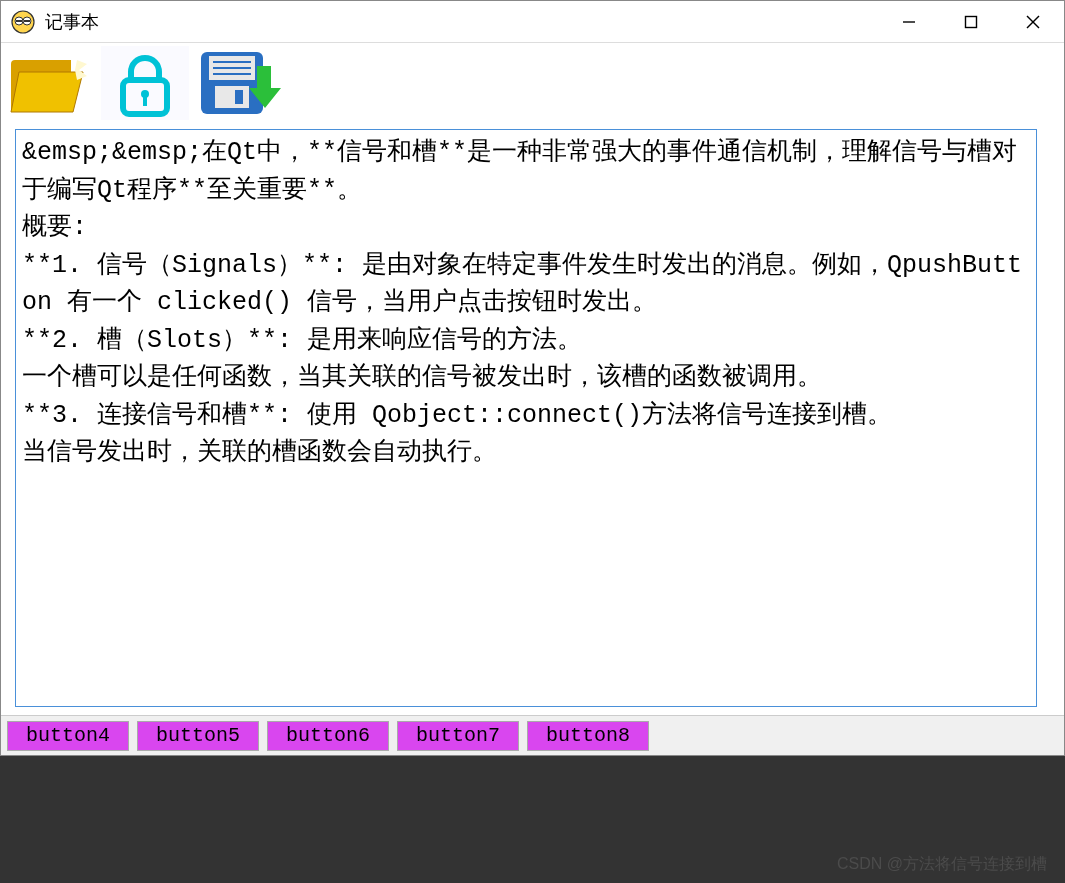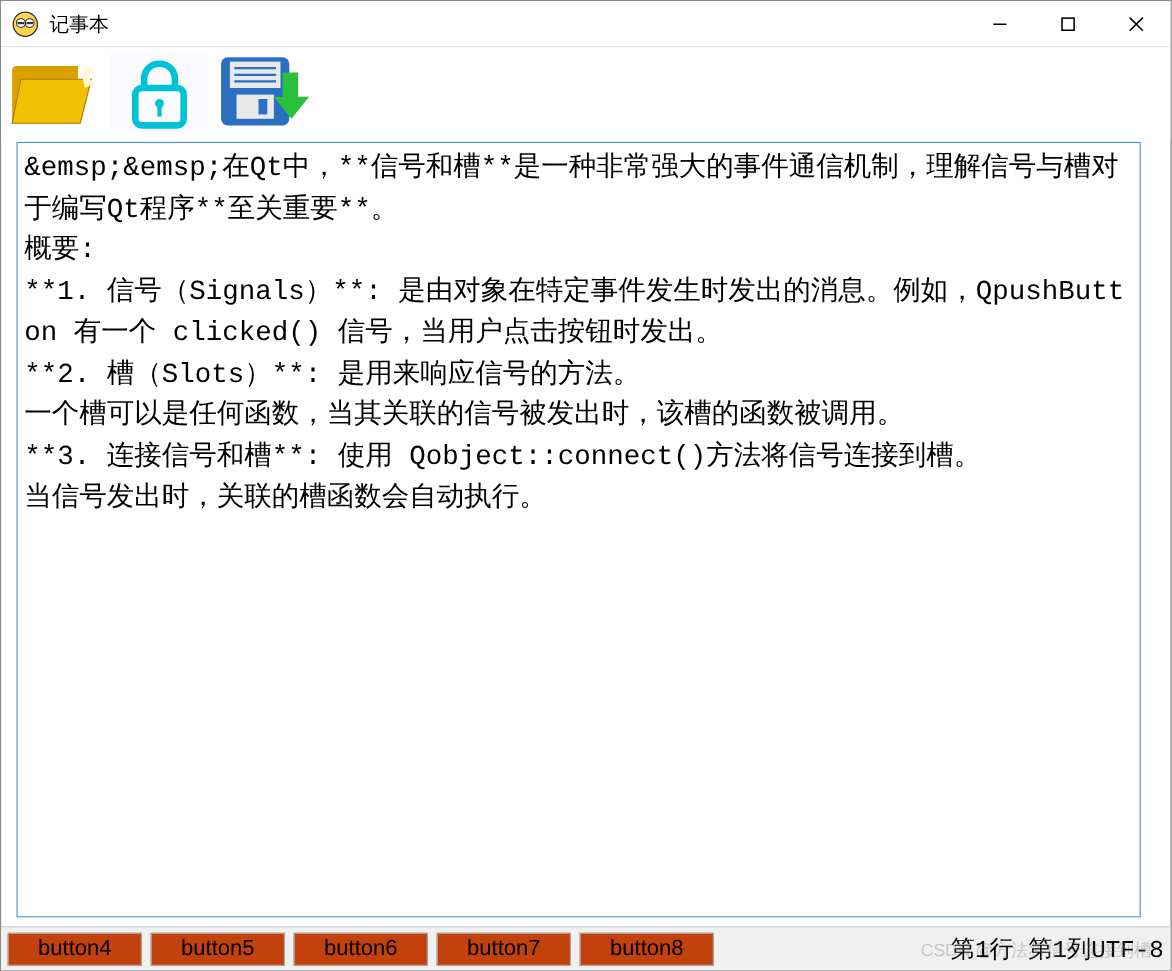--- a/index.html
+++ b/index.html
@@ -1,29 +1,29 @@
 <!DOCTYPE html>
 <html><head>
   <meta charset="utf-8">
   <style>
     * { margin: 0; padding: 0; box-sizing: border-box; }
     body { font-family: "Microsoft YaHei", SimSun, sans-serif; background: #333; width: 1065px; height: 883px; overflow: hidden; }
-    .window { width: 1065px; height: 883px; background: #fff; border: 1px solid #888; display: flex; flex-direction: column; }
+    .window { width: 1065px; height: 756px; background: #fff; border: 1px solid #888; display: flex; flex-direction: column; }
     .titlebar { height: 42px; display: flex; align-items: center; background: #fff; border-bottom: 1px solid #ddd; }
     .titlebar .app-icon { width: 24px; height: 24px; margin: 0 10px; display: flex; align-items: center; justify-content: center; }
     .titlebar .title { font-size: 18px; flex: 1; }
     .win-controls { display: flex; height: 100%; }
     .win-btn { width: 62px; height: 100%; display: flex; align-items: center; justify-content: center; font-size: 16px; cursor: pointer; }
     .win-btn svg { width: 14px; height: 14px; }
     .toolbar { height: 84px; display: flex; align-items: center; padding: 0 4px; background: #fff; }
     .toolbar .tb-btn { width: 92px; height: 78px; margin-right: 2px; display: flex; align-items: center; justify-content: center; cursor: pointer; }
     .editor { flex: 1; margin: 2px 27px 8px 14px; border: 1px solid #4a90d9; background: #fff; padding: 4px 6px; font-family: SimSun, "Courier New", monospace; font-size: 25px; line-height: 1.5; overflow: auto; white-space: pre-wrap; word-break: break-all; }
     .statusbar { height: 40px; display: flex; align-items: center; padding: 0 6px; background: #f0f0f0; border-top: 1px solid #ccc; }
     .status-buttons { display: flex; gap: 8px; }
-    .status-btn { width: 122px; height: 30px; background: #c2410c; border: 1px solid #aaa; font-family: Liberation Sans, sans-serif; font-size: 20px; display: flex; align-items: center; justify-content: center; cursor: pointer; }
+    .status-btn { width: 122px; height: 30px; background: #d946ef; border: 1px solid #aaa; font-family: Liberation Mono, monospace; font-size: 20px; display: flex; align-items: center; justify-content: center; cursor: pointer; }
     .status-right { margin-left: auto; font-family: "Courier New", SimSun, monospace; font-size: 22px; }
     .watermark { position: absolute; bottom: 8px; right: 18px; color: rgba(120,120,120,0.35); font-size: 16px; pointer-events: none; }
   </style>
 </head>
 <body>
 
 <div class="window">
   <div class="titlebar">
     <span class="app-icon">
       <svg viewBox="0 0 24 24">
@@ -102,17 +102,16 @@
 当信号发出时，关联的槽函数会自动执行。</div>
 
   <div class="statusbar">
     <div class="status-buttons">
       <div class="status-btn">button4</div>
       <div class="status-btn">button5</div>
       <div class="status-btn">button6</div>
       <div class="status-btn">button7</div>
       <div class="status-btn">button8</div>
     </div>
-    <div class="status-right">第1行 第1列UTF-8</div>
   </div>
 </div>
 
 <div class="watermark">CSDN @方法将信号连接到槽</div>
 
 </body></html>

